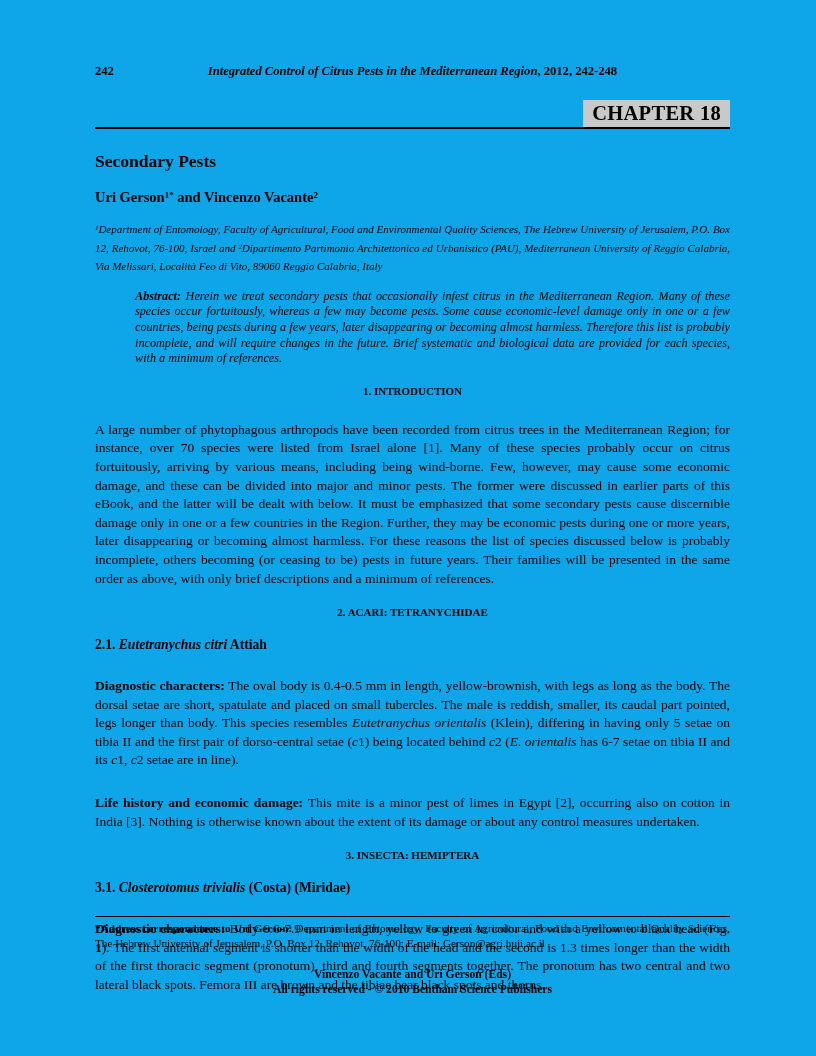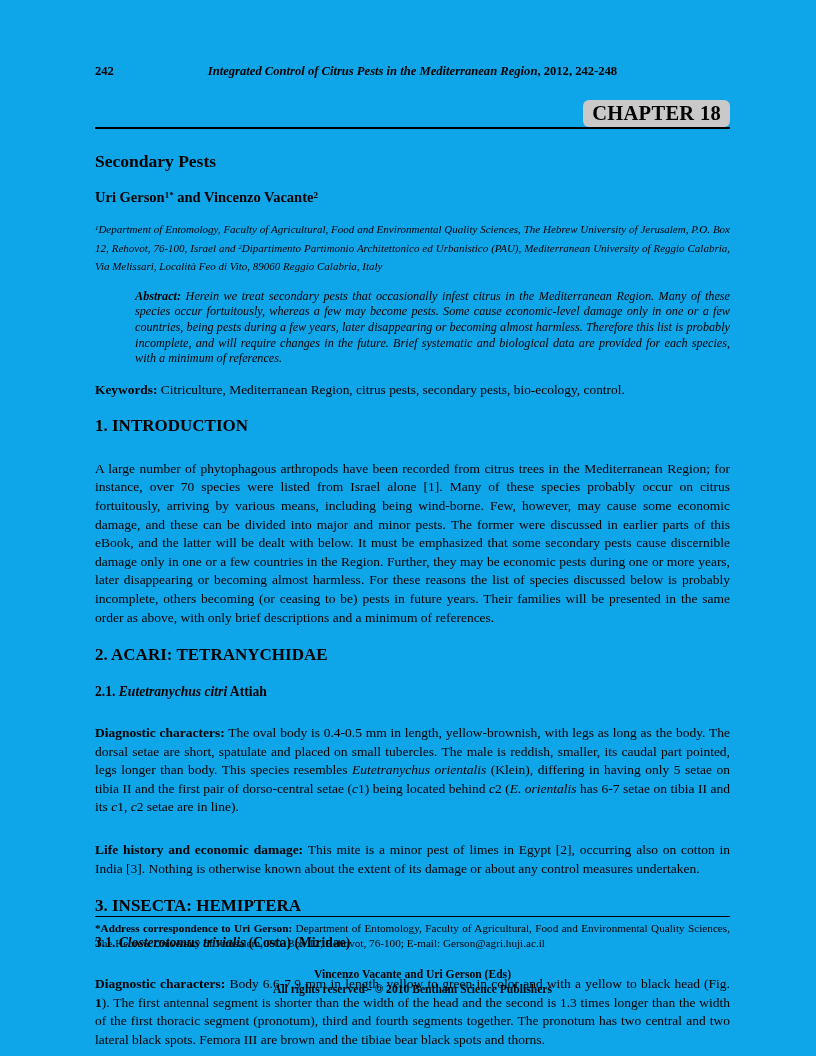--- a/index.html
+++ b/index.html
@@ -13,30 +13,30 @@
   .s-bi{font-weight:bold;font-style:italic;}
   .s-bsup{font-size:0.62em;position:relative;top:-0.45em;font-weight:bold;}
   .s-isup{font-size:0.62em;position:relative;top:-0.45em;font-style:italic;}
 
   .header{position:relative;height:16px;font-size:12.6px;font-weight:bold;}
   .page-number{position:absolute;left:0;top:0;}
   .running-head{text-align:center;}
 
   .badge-row{text-align:right;margin-top:20px;line-height:0;}
   .chapter-badge{display:inline-block;background:#c9c9c9;font-size:20.5px;line-height:27px;
-                 font-weight:bold;padding:0 9px;letter-spacing:0.3px;border-radius:6px;}
+                 font-weight:bold;padding:0 9px;letter-spacing:0.3px;}
   .header-rule{border:0;border-top:2px solid #000;margin:0;}
 
   .article-title{margin-top:22px;font-size:17.5px;font-weight:bold;}
   .authors-line{margin-top:17px;font-size:14.5px;}
   .affiliation{margin-top:15px;font-size:11px;line-height:17.6px;text-align:justify;}
   .abstract{margin-top:13px;margin-left:40px;font-size:12.2px;line-height:15.6px;text-align:justify;font-style:italic;}
   .keywords{margin-top:15px;font-size:13.4px;}
 
-  .sec-heading{margin-top:18px;font-size:17px;font-weight:bold;}
+  .sec-heading{margin-top:18px;font-size:11px;font-weight:bold;text-align:center;}
   .sub-heading{margin-top:19px;font-size:13.6px;}
   .para{margin-top:24px;font-size:13.5px;line-height:18.6px;text-align:justify;}
 
   .bottom-block{position:absolute;top:916px;left:95px;right:86px;}
   .footnote-rule{border:0;border-top:1px solid #000;margin:0 0 4px 0;}
   .footnote{font-size:11.2px;line-height:14.6px;text-align:justify;}
   .imprint{margin-top:17px;text-align:center;font-weight:bold;font-size:11.6px;line-height:15px;}
 </style>
 </head>
 <body>
@@ -54,21 +54,20 @@
   <hr class="header-rule">
 
   <div class="article-title">Secondary Pests</div>
 
   <div class="authors-line"><span class="s-b">Uri Gerson</span><span class="s-bsup">1*</span><span class="s-b"> and Vincenzo Vacante</span><span class="s-bsup">2</span></div>
 
   <div class="affiliation"><span class="s-isup">1</span><span class="s-i">Department of Entomology, Faculty of Agricultural, Food and Environmental Quality Sciences, The Hebrew University of Jerusalem, P.O. Box 12, Rehovot, 76-100, Israel and </span><span class="s-isup">2</span><span class="s-i">Dipartimento Partimonio Architettonico ed Urbanistico (PAU), Mediterranean University of Reggio Calabria, Via Melissari, Località Feo di Vito, 89060 Reggio Calabria, Italy</span></div>
 
   <div class="abstract"><span class="s-b">Abstract:</span><span> Herein we treat secondary pests that occasionally infest citrus in the Mediterranean Region. Many of these species occur fortuitously, whereas a few may become pests. Some cause economic-level damage only in one or a few countries, being pests during a few years, later disappearing or becoming almost harmless. Therefore this list is probably incomplete, and will require changes in the future. Brief systematic and biological data are provided for each species, with a minimum of references.</span></div>
 
-  <div class="keywords"><span class="s-b">Keywords:</span><span> Citriculture, Mediterranean Region, citrus pests, secondary pests, bio-ecology, control.</span></div>
 
   <div class="sec-heading">1. INTRODUCTION</div>
 
   <div class="para">A large number of phytophagous arthropods have been recorded from citrus trees in the Mediterranean Region; for instance, over 70 species were listed from Israel alone [1]. Many of these species probably occur on citrus fortuitously, arriving by various means, including being wind-borne. Few, however, may cause some economic damage, and these can be divided into major and minor pests. The former were discussed in earlier parts of this eBook, and the latter will be dealt with below. It must be emphasized that some secondary pests cause discernible damage only in one or a few countries in the Region. Further, they may be economic pests during one or more years, later disappearing or becoming almost harmless. For these reasons the list of species discussed below is probably incomplete, others becoming (or ceasing to be) pests in future years. Their families will be presented in the same order as above, with only brief descriptions and a minimum of references.</div>
 
   <div class="sec-heading">2. ACARI: TETRANYCHIDAE</div>
 
   <div class="sub-heading"><span class="s-b">2.1. </span><span class="s-bi">Eutetranychus citri</span><span class="s-b"> Attiah</span></div>
 
   <div class="para"><span class="s-b">Diagnostic characters:</span><span> The oval body is 0.4-0.5 mm in length, yellow-brownish, with legs as long as the body. The dorsal setae are short, spatulate and placed on small tubercles. The male is reddish, smaller, its caudal part pointed, legs longer than body. This species resembles </span><span class="s-i">Eutetranychus orientalis</span><span> (Klein), differing in having only 5 setae on tibia II and the first pair of dorso-central setae (</span><span class="s-i">c</span><span>1) being located behind </span><span class="s-i">c</span><span>2 (</span><span class="s-i">E. orientalis</span><span> has 6-7 setae on tibia II and its </span><span class="s-i">c</span><span>1, </span><span class="s-i">c</span><span>2 setae are in line).</span></div>

